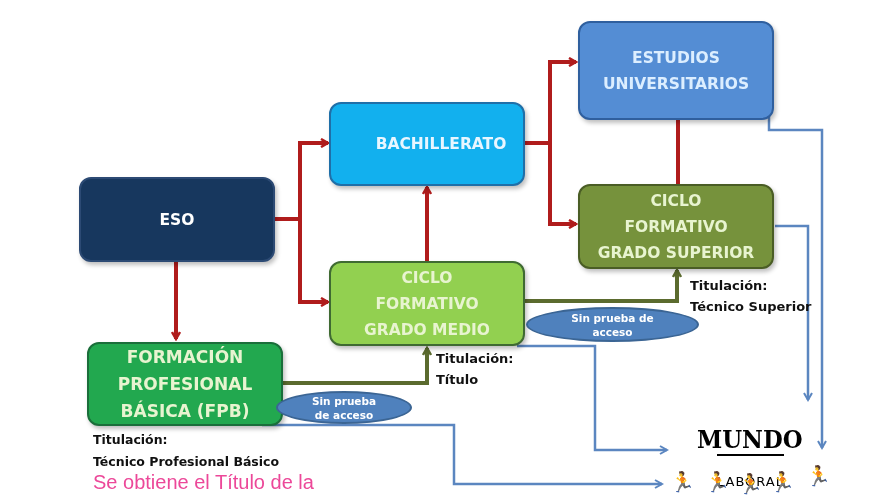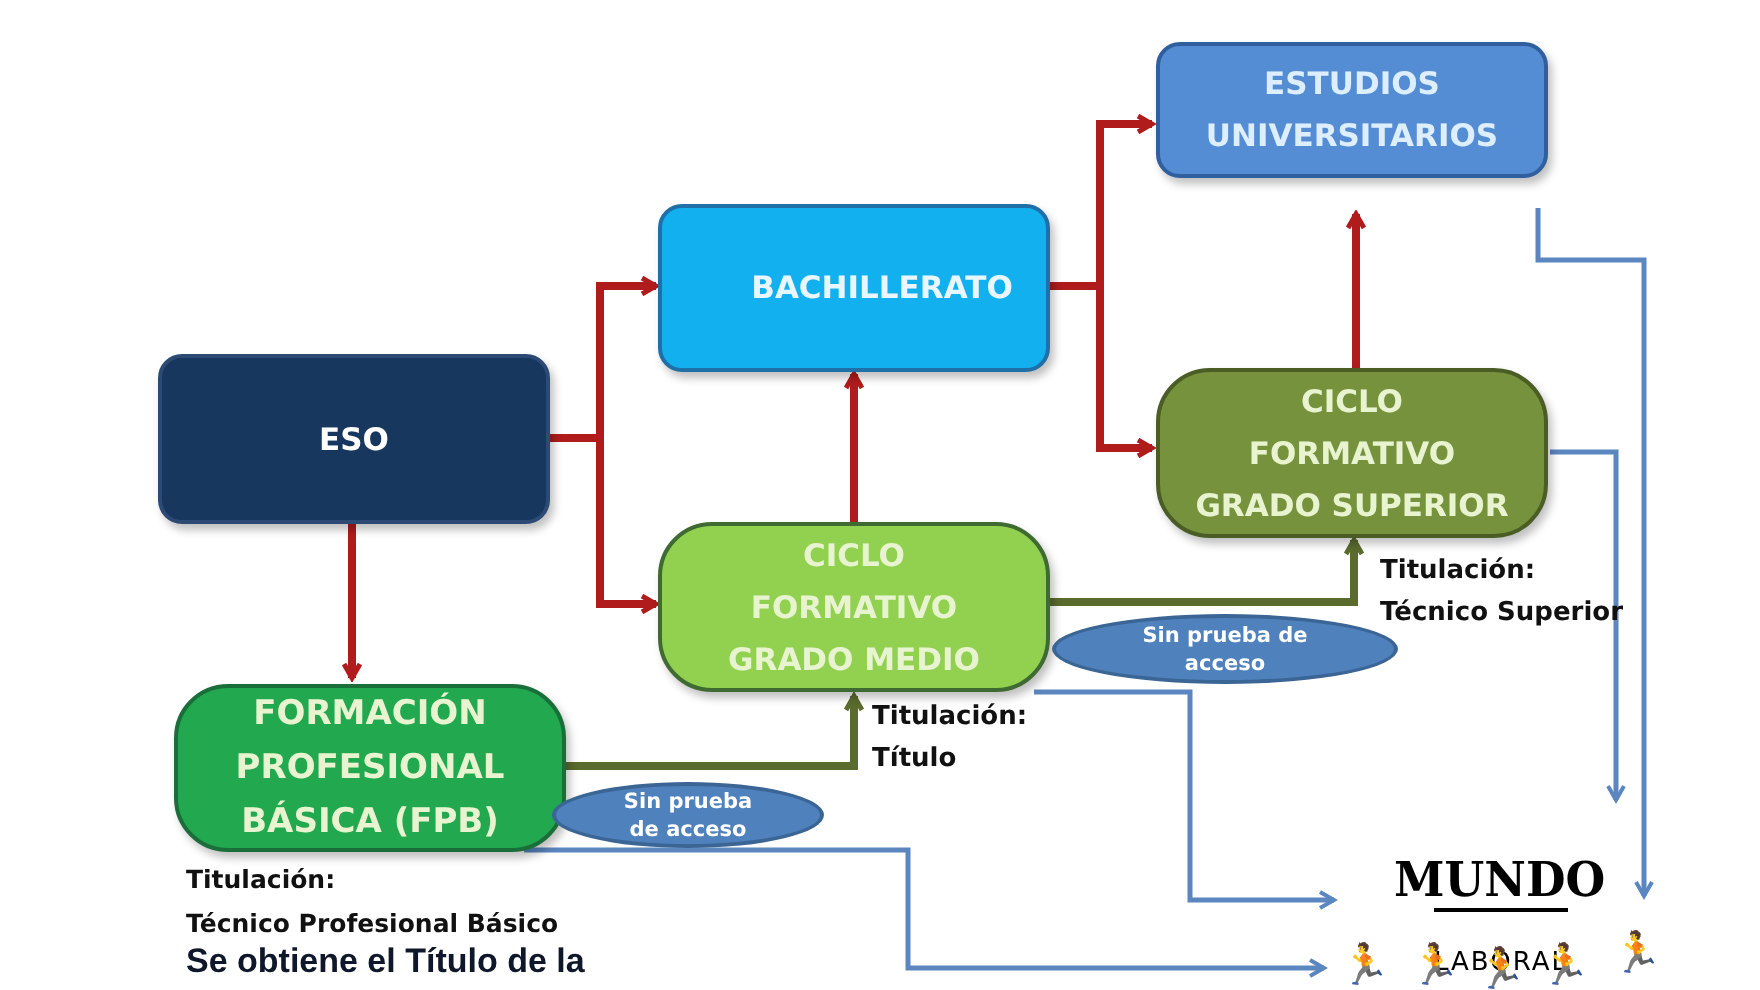--- a/index.html
+++ b/index.html
@@ -3,29 +3,29 @@
 <meta charset="utf-8">
 <style>
   html, body { margin: 0; padding: 0; background: #ffffff; }
   body { width: 880px; height: 495px; position: relative; overflow: hidden;
          font-family: "Liberation Sans", sans-serif; }
   svg.wires { position: absolute; left: 0; top: 0; }
   .box { position: absolute; box-sizing: border-box; border-radius: 12px;
          display: flex; align-items: center; justify-content: center; text-align: center;
          font-family: "DejaVu Sans", sans-serif; font-weight: bold; font-size: 15.5px; line-height: 26px;
          color: #ffffff; box-shadow: 2px 3px 4px rgba(0,0,0,0.25); white-space: pre-line; }
-  .box.light-text { color: #e8f4d0; border-radius: 27px; }
+  .box.light-text { color: #e8f4d0; }
   .pill { position: absolute; box-sizing: border-box; border-radius: 50%;
           background: #4f81bd; border: 2px solid #3b6594; color: #ffffff;
           font-family: "DejaVu Sans", sans-serif; font-weight: bold; font-size: 10.5px; line-height: 14px;
           display: flex; align-items: center; justify-content: center; text-align: center; white-space: pre-line; }
   .note { position: absolute; font-family: "DejaVu Sans", sans-serif; font-weight: bold; color: #111;
           font-size: 13px; line-height: 22px; white-space: nowrap; }
-  .note-big { position: absolute; font-family: "Liberation Sans", sans-serif; font-weight: bold; color: #0f172a;
-              font-size: 17px; white-space: nowrap; }
+  .note-big { position: absolute; font-family: "Liberation Sans", sans-serif; font-weight: normal; color: #ec4899;
+              font-size: 20px; white-space: nowrap; }
   .logo-title { position: absolute; font-family: "DejaVu Serif", serif; font-weight: bold; color: #000;
                 font-size: 24px; letter-spacing: 0px; transform: scaleX(0.95); transform-origin: left; }
   .logo-sub { position: absolute; font-family: "DejaVu Sans", sans-serif; color: #000; font-size: 13px;
               letter-spacing: 1px; border-top: 2px solid #000; padding-top: 18px; }
   .runner { position: absolute; font-size: 20px; font-family: "DejaVu Sans", sans-serif; }
 </style>
 </head>
 <body>
 
 <svg class="wires" width="880" height="495">
@@ -61,21 +61,21 @@
     <path d="M775,226 L808,226 L808,400" marker-end="url(#arrBlue)"></path>
     <path d="M517,346 L595,346 L595,450 L667,450" marker-end="url(#arrBlue)"></path>
     <path d="M262,425 L454,425 L454,484 L662,484" marker-end="url(#arrBlue)"></path>
   </g>
 </svg>
 
 <div class="box" style="left:79px;top:177px;width:196px;height:85px;background:#17375e;border:2px solid #2c4a74;">ESO</div>
 
 <div class="box" style="left:329px;top:102px;width:196px;height:84px;background:#12b0ee;border:2px solid #1f6fa8;color:#e8f6ff;padding-left:28px;">BACHILLERATO</div>
 
-<div class="box" style="left:578px;top:21px;width:196px;height:68px;background:#548dd4;border:2px solid #2f5f9e;color:#dceeff;">ESTUDIOS
+<div class="box" style="left:578px;top:21px;width:196px;height:99px;background:#548dd4;border:2px solid #2f5f9e;color:#dceeff;">ESTUDIOS
 UNIVERSITARIOS</div>
 
 <div class="box light-text" style="left:578px;top:184px;width:196px;height:85px;background:#76923c;border:2px solid #4a5d25;">CICLO
 FORMATIVO
 GRADO SUPERIOR</div>
 
 <div class="box light-text" style="left:329px;top:261px;width:196px;height:85px;background:#92d050;border:2px solid #3f6a32;">CICLO
 FORMATIVO
 GRADO MEDIO</div>
 

